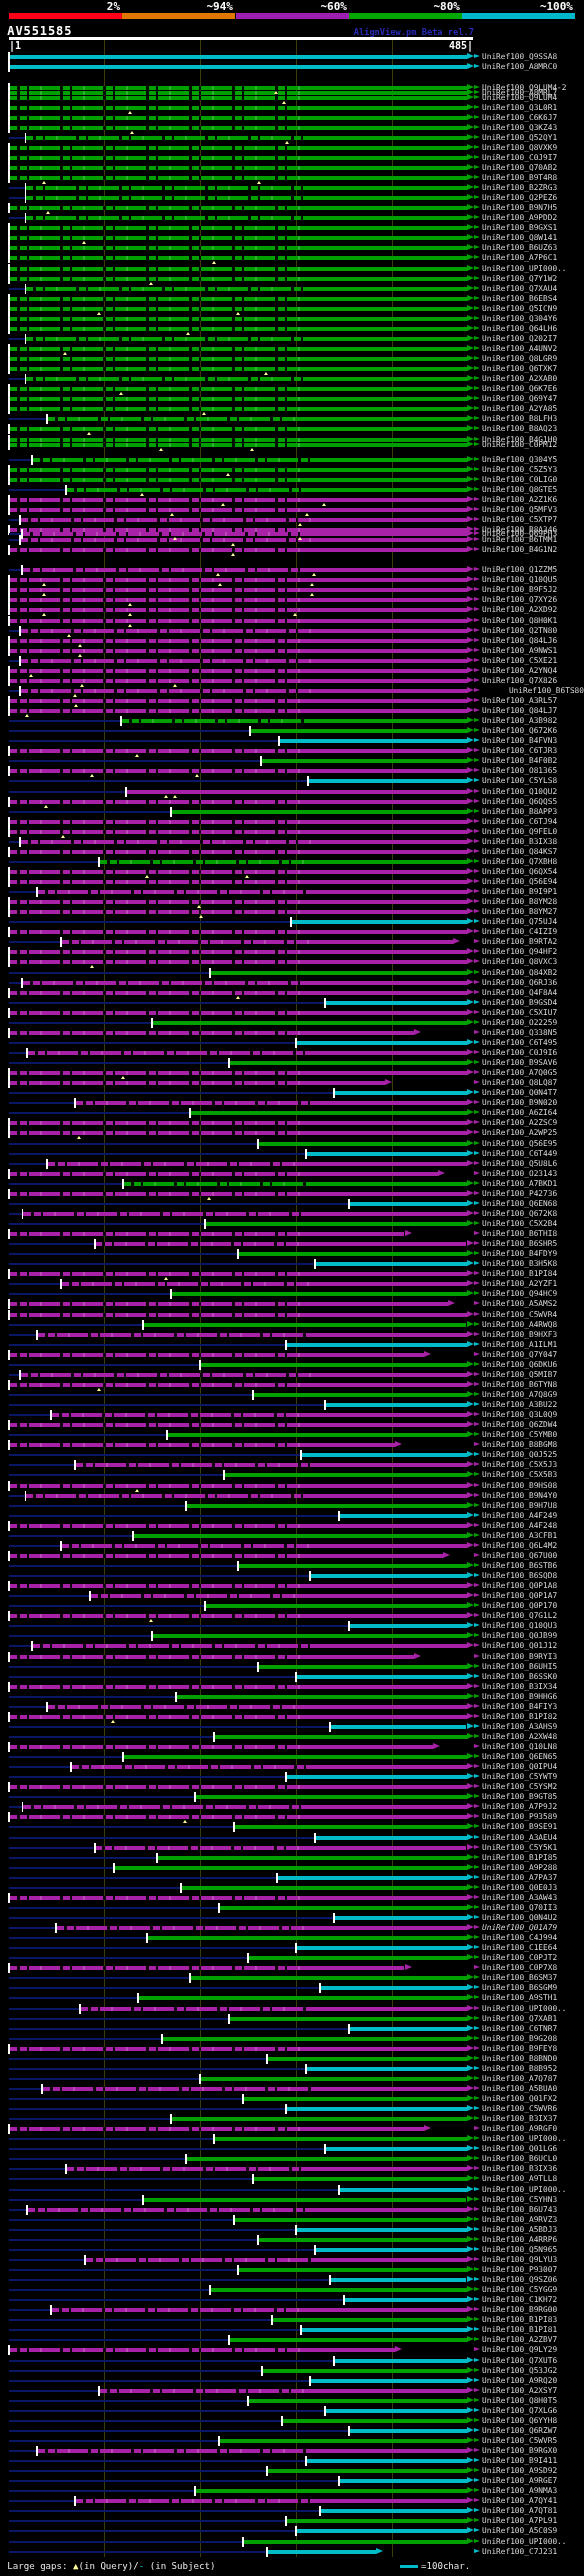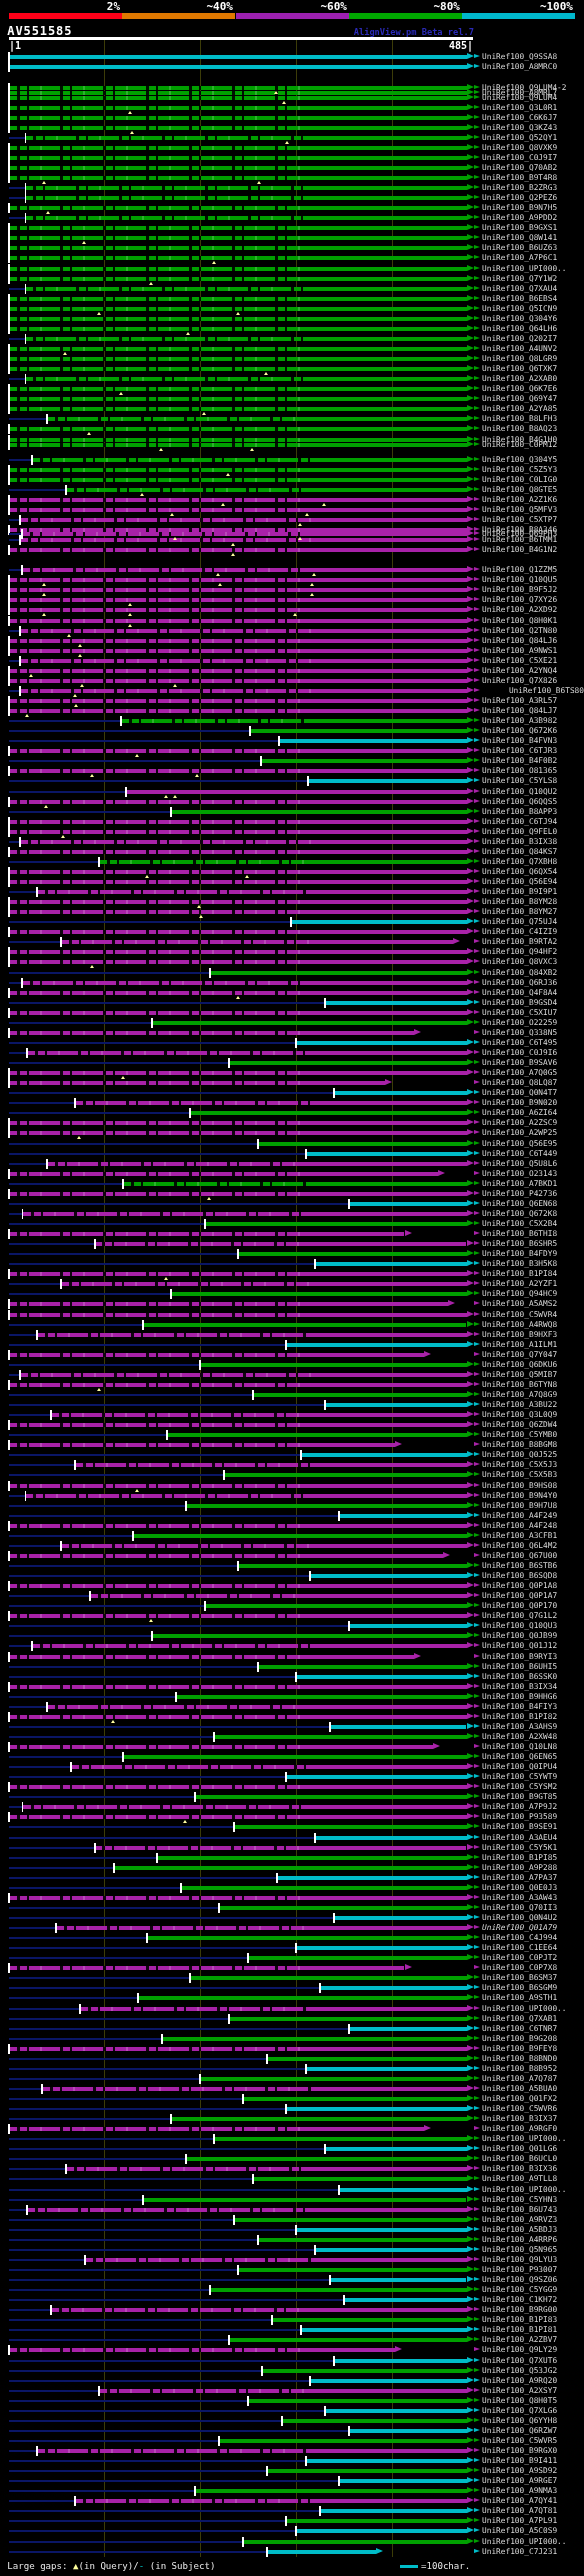--- a/index.html
+++ b/index.html
@@ -35,21 +35,21 @@
   #footer{left:0;top:2559px;width:585px;height:17.4px;font-size:9.1px;color:#e8e8e8;}
   #footer-left{position:absolute;left:7.3px;top:1.8px;white-space:pre;}
   #size-swatch{position:absolute;left:400px;top:6.4px;width:18.3px;height:2.7px;background:#00bcc8;}
   #size-label{position:absolute;left:421px;top:1.8px;}
 </style>
 </head>
 <body>
 
 <div id="scale-labels" class="abs" style="left:0;top:0.9px;width:585px;height:12px;">
     <div class="slab" style="left: 9.1px; width: 111px; top: 0px;">2%</div>
-    <div class="slab" style="left: 122px; width: 111px; top: 0px;">~40%</div>
+    <div class="slab" style="left: 122px; width: 111px; top: 0px;">~94%</div>
     <div class="slab" style="left: 236px; width: 111px; top: 0px;">~60%</div>
     <div class="slab" style="left: 349px; width: 111px; top: 0px;">~80%</div>
     <div class="slab" style="left: 462px; width: 111px; top: 0px;">~100%</div>
   </div>
 <div id="scale-bar" class="abs" style="left:9.1px;top:12.8px;width:567px;height:6.4px;">
     <div class="seg" style="left: 0px; width: 113px; background: rgb(255, 0, 24);"></div>
     <div class="seg" style="left: 113px; width: 113px; background: rgb(224, 120, 0);"></div>
     <div class="seg" style="left: 227px; width: 113px; background: rgb(156, 32, 176);"></div>
     <div class="seg" style="left: 340px; width: 113px; background: rgb(0, 168, 0);"></div>
     <div class="seg" style="left: 453px; width: 113px; background: rgb(0, 184, 204);"></div>

